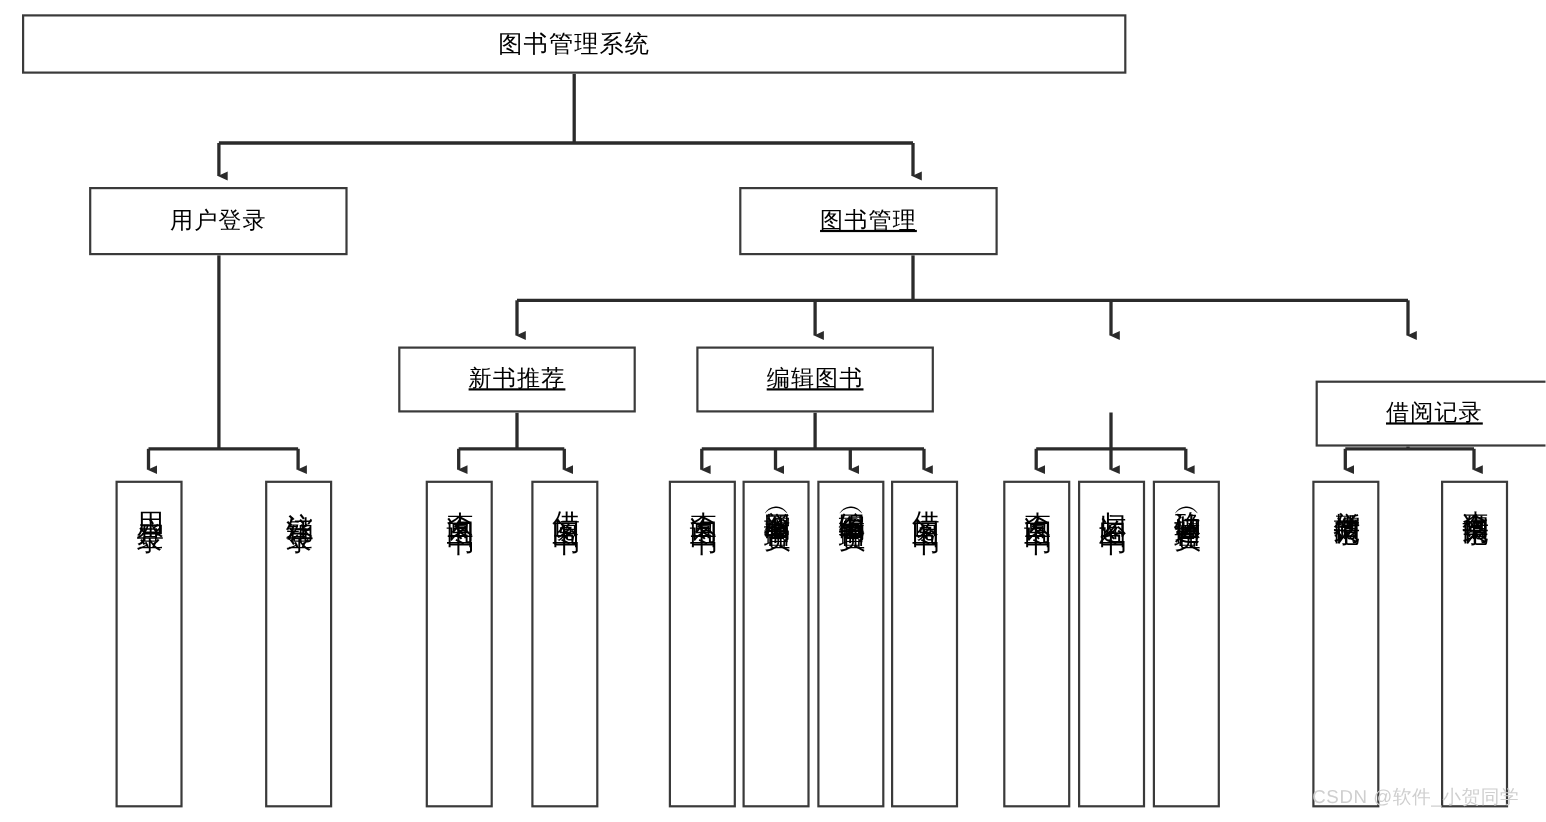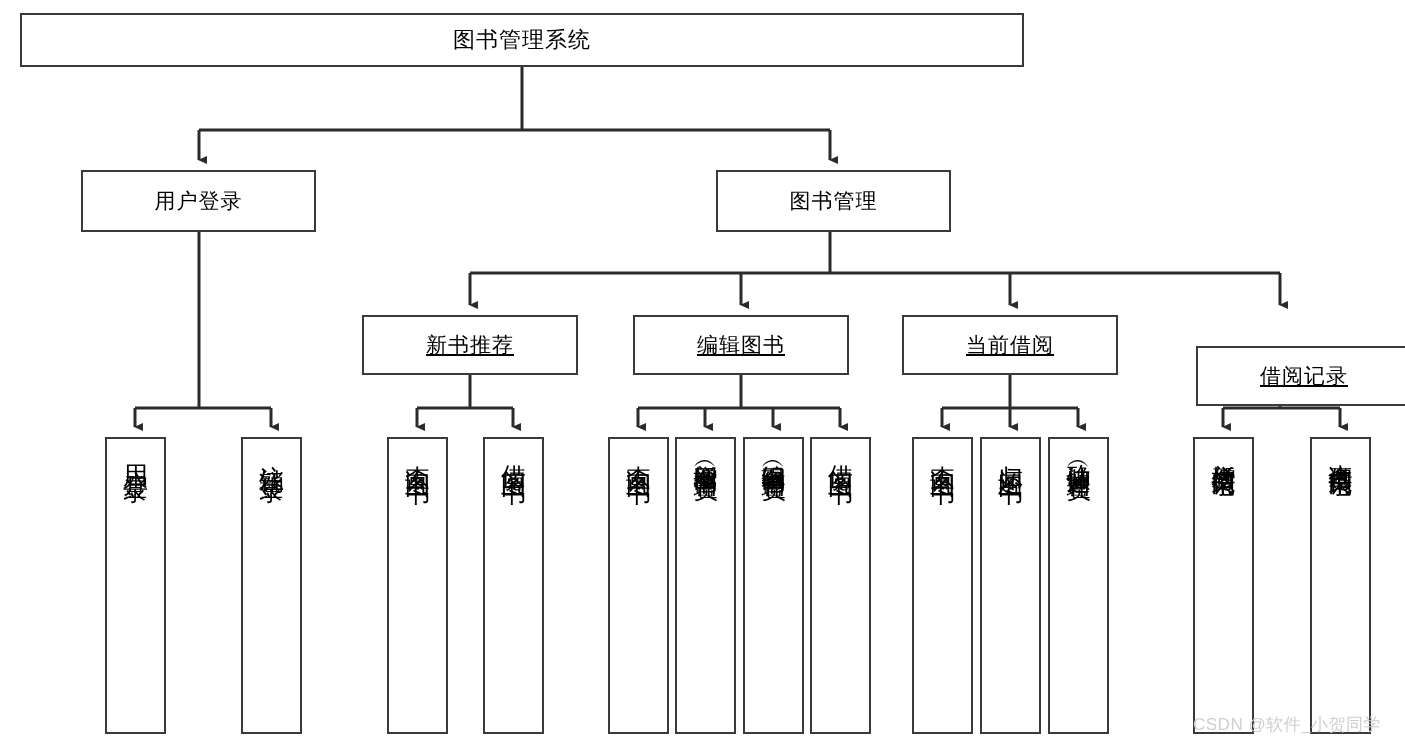--- a/index.html
+++ b/index.html
@@ -36,21 +36,21 @@
   }
 
   
   .node.root{left:20px;top:13px;width:1004px;height:54px;}
   .node.root .label{font-size:22px;letter-spacing:1px;}
 
   
   .node.lvl2{top:170px;width:235px;height:62px;}
   .node.lvl2 .label{font-size:21px;letter-spacing:1px;}
   .node.n-user-login{left:81px;}
-  .node.n-book-manage{left:716px;}
+  .node.n-book-manage{left:672px;text-decoration:underline;}
 
   
   .node.lvl3{top:315px;width:216px;height:60px;text-decoration:underline;}
   .node.lvl3 .label{font-size:21px;letter-spacing:1px;}
   .node.n-new-book{left:362px;}
   .node.n-borrow{left:633px;}
   .node.n-current{left:902px;}
   .node.n-record{left:1196px;margin-top:31px;}
 
   
@@ -146,23 +146,20 @@
   <div class="node lvl2 n-book-manage">
     <span class="label">图书管理</span>
   </div>
 
   <div class="node lvl3 n-new-book">
     <span class="label">新书推荐</span>
   </div>
   <div class="node lvl3 n-borrow">
     <span class="label">编辑图书</span>
   </div>
-  <div class="node lvl3 n-current">
-    <span class="label">当前借阅</span>
-  </div>
   <div class="node lvl3 n-record">
     <span class="label">借阅记录</span>
   </div>
 
   <div class="node leaf" style="left:105px;">
     <span class="label">用户登录</span>
   </div>
   <div class="node leaf" style="left:241px;">
     <span class="label">注销登录</span>
   </div>

